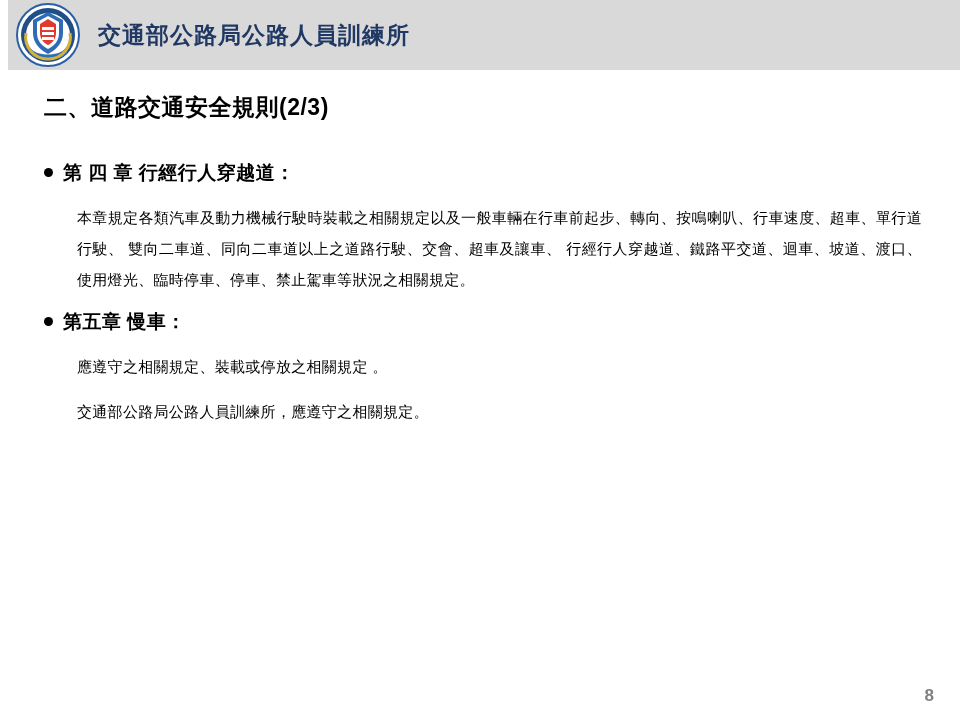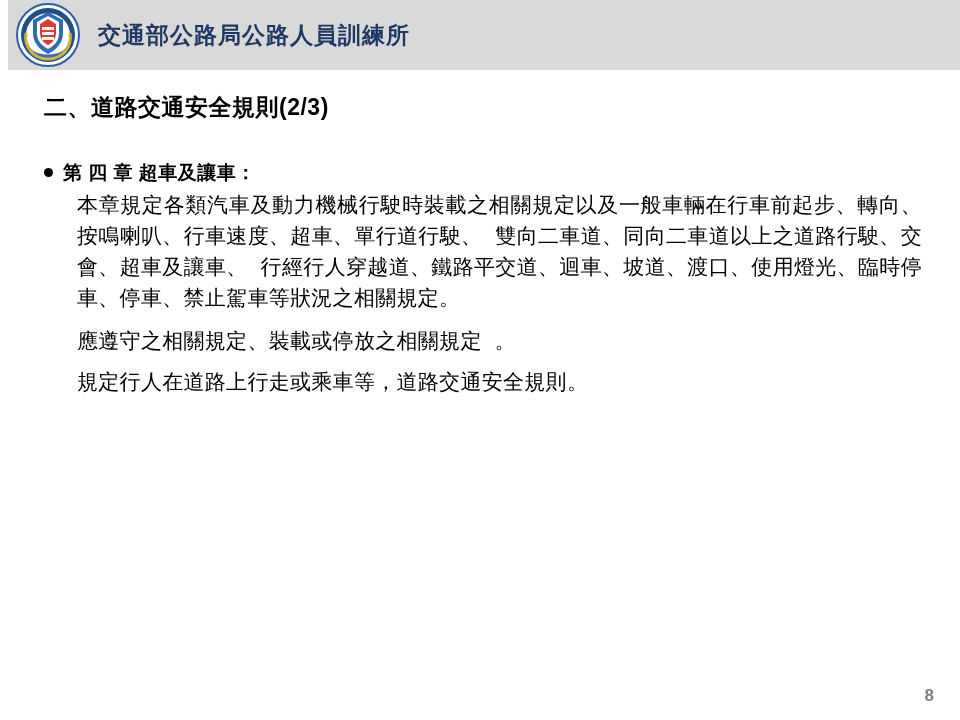--- a/index.html
+++ b/index.html
@@ -76,28 +76,27 @@
     flex: 0 0 auto;
   }
   .bullet-head {
     font-size: 19px;
     font-weight: bold;
     color: #000000;
     line-height: 30px;
     letter-spacing: 0.5px;
   }
   .para {
-    font-size: 21px;
+    font-size: 15px;
     color: #000000;
     line-height: 31px;
     letter-spacing: 0.3px;
-    margin: 3px 0 12px 33px;
+    margin: 14px 0 12px 33px;
     text-align: justify;
     max-width: 845px;
-    font-family: Liberation Mono, monospace;
   }
   .para.tight {
     margin-bottom: 10px;
   }
 
   
   .page-number {
     position: absolute;
     right: 26px;
     bottom: 14px;
@@ -128,23 +127,27 @@
   </div>
   <div class="header-title">交通部公路局公路人員訓練所</div>
 </div>
 
 <div class="slide-title">二、道路交通安全規則(2/3)</div>
 
 <div class="content">
 
   <div class="bullet-row">
     <span class="bullet-dot"></span>
-    <span class="bullet-head">第 四 章 超車及讓車：</span>
+    <span class="bullet-head">第 四 章 行經行人穿越道：</span>
   </div>
   <div class="para">本章規定各類汽車及動力機械行駛時裝載之相關規定以及一般車輛在行車前起步、轉向、按鳴喇叭、行車速度、超車、單行道行駛、 雙向二車道、同向二車道以上之道路行駛、交會、超車及讓車、 行經行人穿越道、鐵路平交道、迴車、坡道、渡口、使用燈光、臨時停車、停車、禁止駕車等狀況之相關規定。</div>
 
+  <div class="bullet-row">
+    <span class="bullet-dot"></span>
+    <span class="bullet-head">第五章 慢車：</span>
+  </div>
   <div class="para tight">應遵守之相關規定、裝載或停放之相關規定 。</div>
 
-  <div class="para tight">規定行人在道路上行走或乘車等，道路交通安全規則。</div>
+  <div class="para tight">交通部公路局公路人員訓練所，應遵守之相關規定。</div>
 
 </div>
 
 <div class="page-number">8</div>
 
 </body></html>

